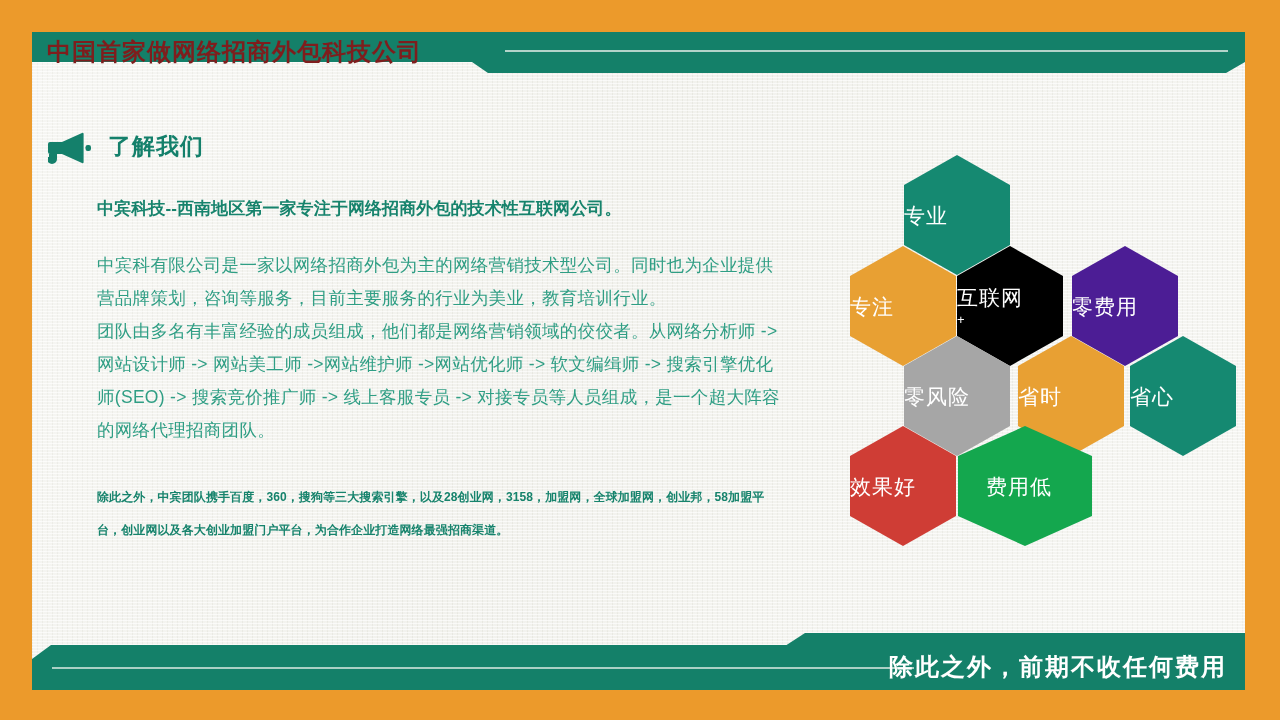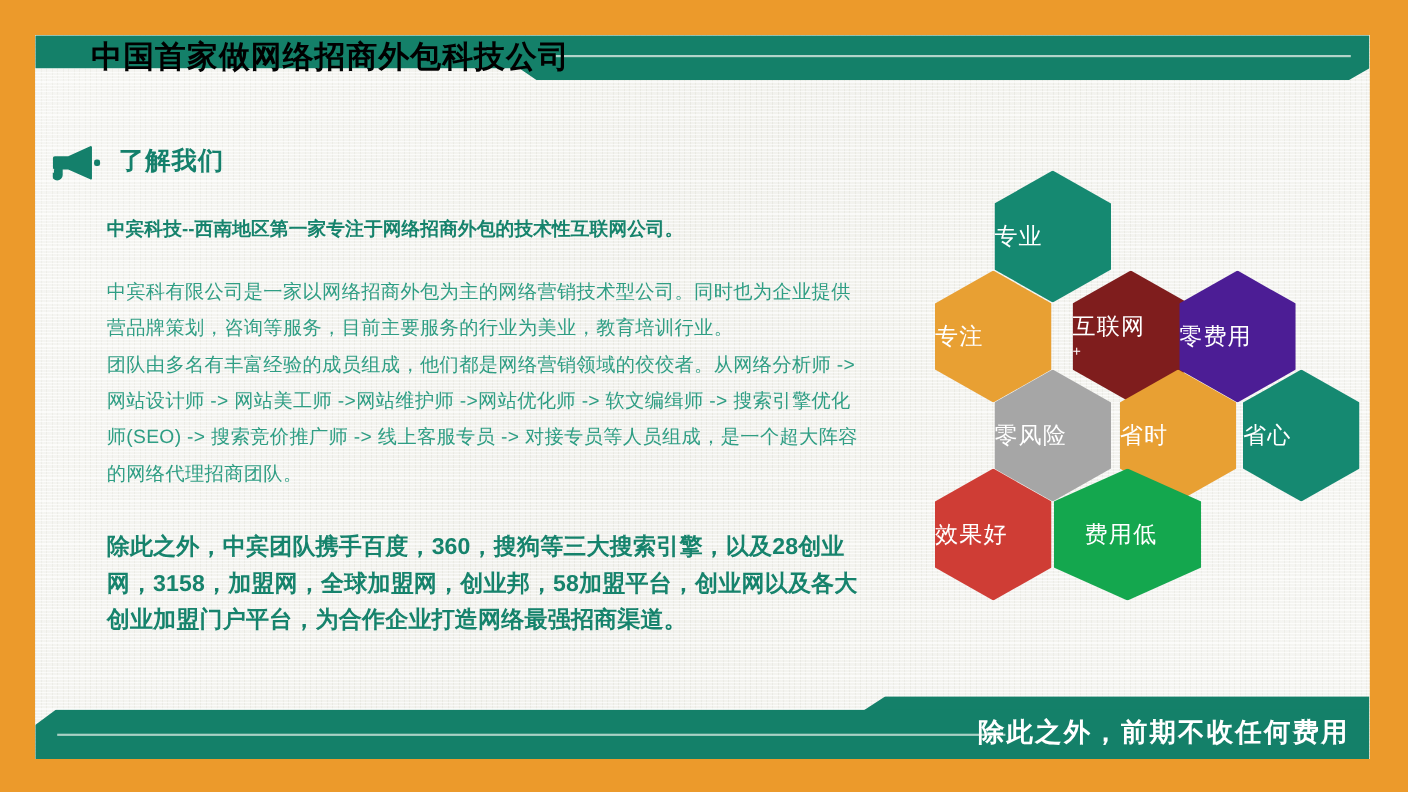--- a/index.html
+++ b/index.html
@@ -28,35 +28,35 @@
     background:#148069;
     clip-path:polygon(0 0, 1213px 0, 1213px 30px, 1194px 41px, 456px 41px, 440px 30px, 0 30px);
     z-index:3;
   }
   .hdr-line{
     position:absolute;left:505px;top:50px;width:723px;height:2px;
     background:#cfe3dc;opacity:.85;z-index:4;
   }
   .hdr-title{
     position:absolute;left:47px;top:36px;z-index:5;
-    color:#000000;font-size:28px;font-weight:bold;letter-spacing:1px;
-    line-height:32px;white-space:nowrap;margin-left:36px;
+    color:#7f1d1d;font-size:24px;font-weight:bold;letter-spacing:1px;
+    line-height:32px;white-space:nowrap;
   }
 
   
   .sec{position:absolute;left:48px;top:131px;display:flex;gap:16px;z-index:5;}
   .megaphone{width:44px;height:34px;display:block;}
   .sec-label{color:#14806b;font-size:23px;font-weight:bold;letter-spacing:1px;}
 
   
   .body{position:absolute;left:97px;top:192px;width:690px;z-index:5;}
   .p{color:#2f9e84;font-size:17.5px;line-height:33px;letter-spacing:.3px;margin:0;}
   .p.lead{color:#16836c;font-weight:bold;font-size:17px;letter-spacing:.1px;margin-bottom:24px;}
   .p.flow{margin-top:0;}
-  .p.tail{color:#16836c;font-weight:bold;font-size:21px;line-height:33px;margin-top:34px;letter-spacing:.1px;}
+  .p.tail{color:#16836c;font-weight:bold;font-size:12px;line-height:33px;margin-top:34px;letter-spacing:.1px;}
 
   
   .hexes{position:absolute;left:832px;top:155px;width:400px;height:385px;z-index:5;}
   .hex{
     position:absolute;width:106px;height:120px;
     clip-path:polygon(50% 0%,100% 25%,100% 75%,50% 100%,0% 75%,0% 25%);
     display:flex;flex-direction:column;align-items:flex-start;justify-content:center;
     color:#fff;text-align:center;
     filter:drop-shadow(1px 2px 2px rgba(0,0,0,.16));
   }
@@ -114,21 +114,21 @@
     <p class="p tail">除此之外，中宾团队携手百度，360，搜狗等三大搜索引擎，以及28创业网，3158，加盟网，全球加盟网，创业邦，58加盟平台，创业网以及各大创业加盟门户平台，为合作企业打造网络最强招商渠道。</p>
   </div>
 
   <div class="hexes">
       <div class="hex" style="left: 72px; top: 0px; background: rgb(21, 137, 113);">
         <span class="t1">专业</span>
       </div>
       <div class="hex" style="left: 18px; top: 91px; background: rgb(232, 160, 51);">
         <span class="t1">专注</span>
       </div>
-      <div class="hex" style="left: 143px; top: 91px; background: #7f1d1d;">
+      <div class="hex" style="left: 125px; top: 91px; background: #000000;">
         <span class="t1">互联网</span>
         <span class="t2">+</span>
       </div>
       <div class="hex" style="left: 240px; top: 91px; background: #4c1d95;">
         <span class="t1">零费用</span>
       </div>
       <div class="hex" style="left: 72px; top: 181px; background: rgb(166, 166, 166);">
         <span class="t1">零风险</span>
       </div>
       <div class="hex" style="left: 186px; top: 181px; background: rgb(232, 160, 51);">

